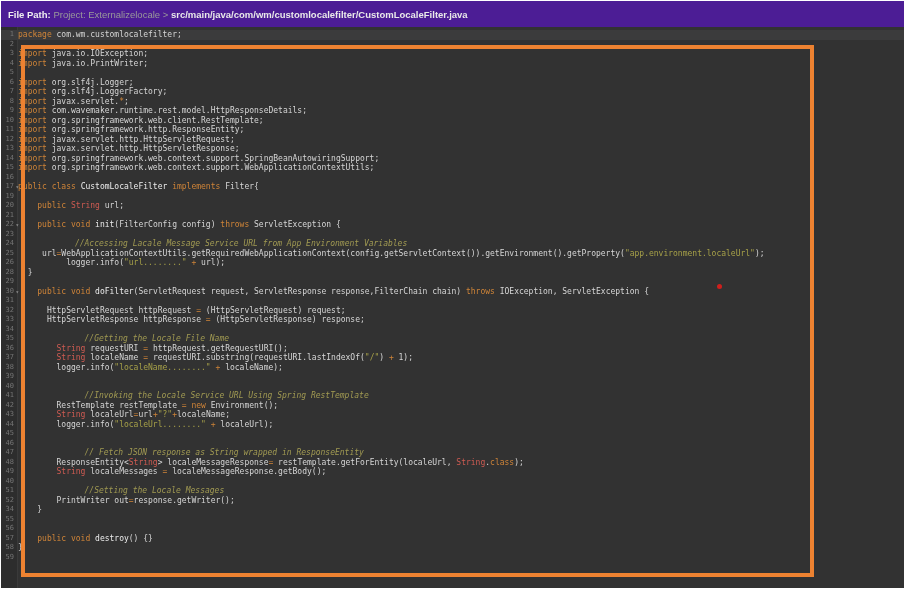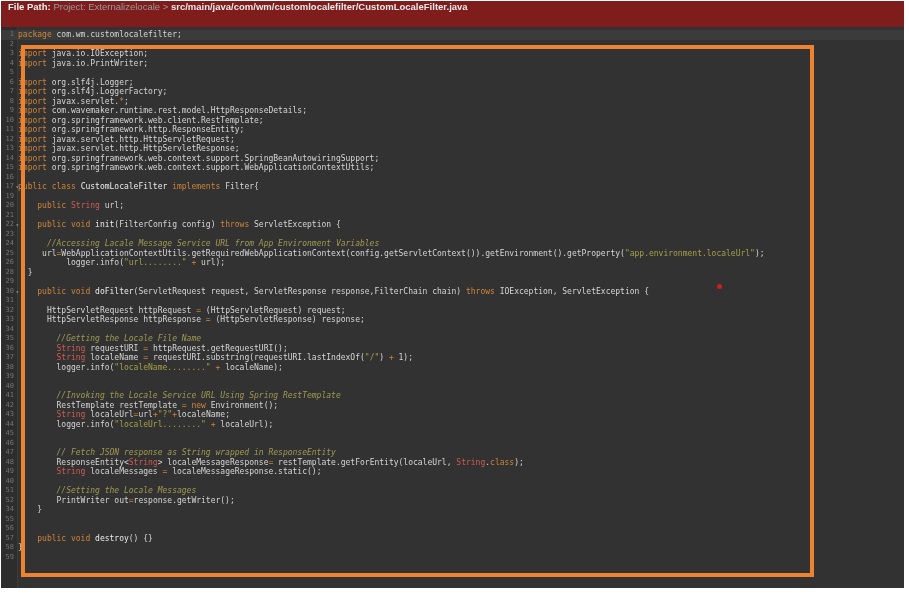--- a/index.html
+++ b/index.html
@@ -1,41 +1,41 @@
 <!DOCTYPE html>
 <html><head>
 <meta charset="utf-8">
 <style>
   * { margin:0; padding:0; box-sizing:border-box; }
   html,body { width:909px; height:598px; background:#ffffff; overflow:hidden;
               font-family:"Liberation Sans", sans-serif; }
   .app { position:absolute; left:1px; top:1px; width:903px; height:587px;
          background:#323232; overflow:hidden; }
   .filepath-bar { position:absolute; left:0; top:0; width:100%; height:26px;
-                  background:#7f1d1d; display:flex; 
+                  background:#4c1d95; display:flex; align-items:center;
                   padding-left:7px; font-size:9.5px; white-space:pre; }
   .fp-label { color:#efefef; font-weight:bold; }
   .fp-project { color:#9a9a9a; }
   .fp-path { color:#e9e9e9; font-weight:bold; }
   .editor { position:absolute; left:0; top:26px; width:100%; height:561px;
             background:#323232; }
   .gutter-bg { position:absolute; left:0; top:0; width:17px; height:100%;
                background:#2d2d2d; border-right:1px solid #3a3a3a; }
   .code-area { position:absolute; left:0; top:3px; width:100%; }
   .row { display:flex; height:9.5px; line-height:9.5px;
          font-family:"DejaVu Sans Mono", monospace; font-size:8px; }
   .row.active { background:#3b3b3c; }
   .ln { width:17px; flex:0 0 17px; text-align:right; padding-right:4px;
         color:#757575; font-size:7px; position:relative; }
   .fold { position:absolute; right:-1px; top:0; color:#8a8a8a; font-size:6px; }
   .code { flex:1; white-space:pre; }
   .tok-k { color:#cf8438;margin-top:35px; }
   .tok-t { color:#cf5b52; }
   .tok-s { color:#a6a048; }
-  .tok-c { color:#a19a52; font-style:italic; }
+  .tok-c { color:#a19a52; font-style:italic;margin-left:28px; }
   .tok-p { color:#d6d6d6; }
   .tok-b { color:#ececec; font-weight:normal; }
   .tok-o { color:#cf8438; }
   .annotation-box { position:absolute; left:20px; top:44px; width:793px; height:532px;
                     border:4px solid #ed8231; background:transparent; pointer-events:none; }
   .error-dot { position:absolute; left:716px; top:283px; width:5px; height:5px;
                border-radius:50%; background:#cf1f1c; }
 </style>
 </head>
 <body>
@@ -228,21 +228,21 @@
         <div class="row">
           <div class="ln">47</div>
           <div class="code"><span class="tok-p">        </span><span class="tok-c">// Fetch JSON response as String wrapped in ResponseEntity</span></div>
         </div>
         <div class="row">
           <div class="ln">48</div>
           <div class="code"><span class="tok-p">        ResponseEntity&lt;</span><span class="tok-t">String</span><span class="tok-p">&gt; localeMessageResponse</span><span class="tok-o">=</span><span class="tok-p"> restTemplate.getForEntity(localeUrl, </span><span class="tok-t">String</span><span class="tok-p">.</span><span class="tok-k">class</span><span class="tok-p">);</span></div>
         </div>
         <div class="row">
           <div class="ln">49</div>
-          <div class="code"><span class="tok-p">        </span><span class="tok-t">String</span><span class="tok-p"> localeMessages </span><span class="tok-o">=</span><span class="tok-p"> localeMessageResponse.static();</span></div>
+          <div class="code"><span class="tok-p">        </span><span class="tok-t">String</span><span class="tok-p"> localeMessages </span><span class="tok-o">=</span><span class="tok-p"> localeMessageResponse.getBody();</span></div>
         </div>
         <div class="row">
           <div class="ln">40</div>
           <div class="code"></div>
         </div>
         <div class="row">
           <div class="ln">51</div>
           <div class="code"><span class="tok-p">        </span><span class="tok-c">//Setting the Locale Messages</span></div>
         </div>
         <div class="row">

